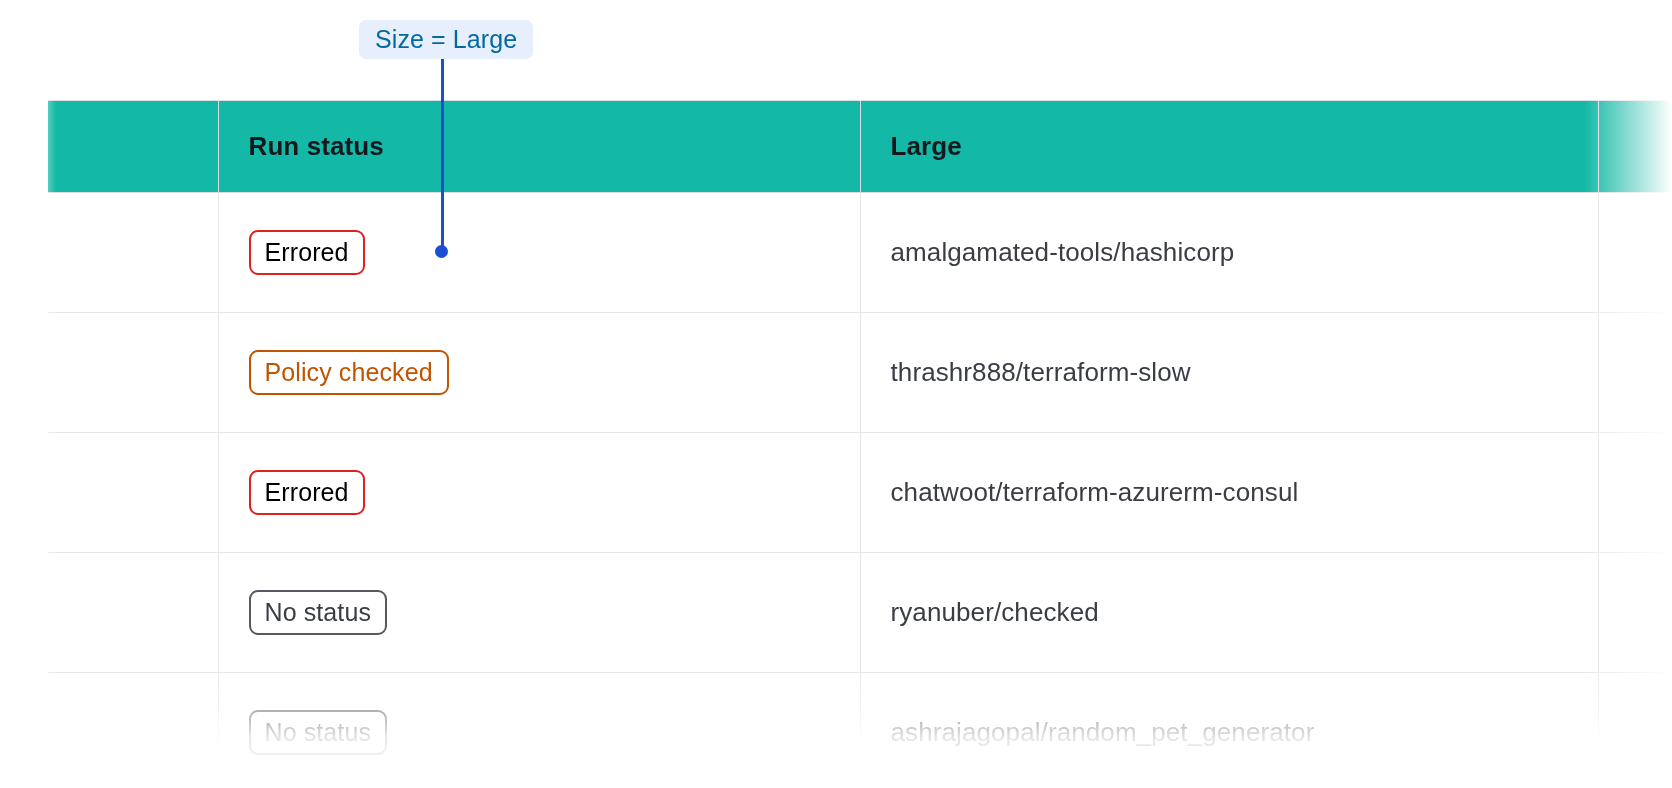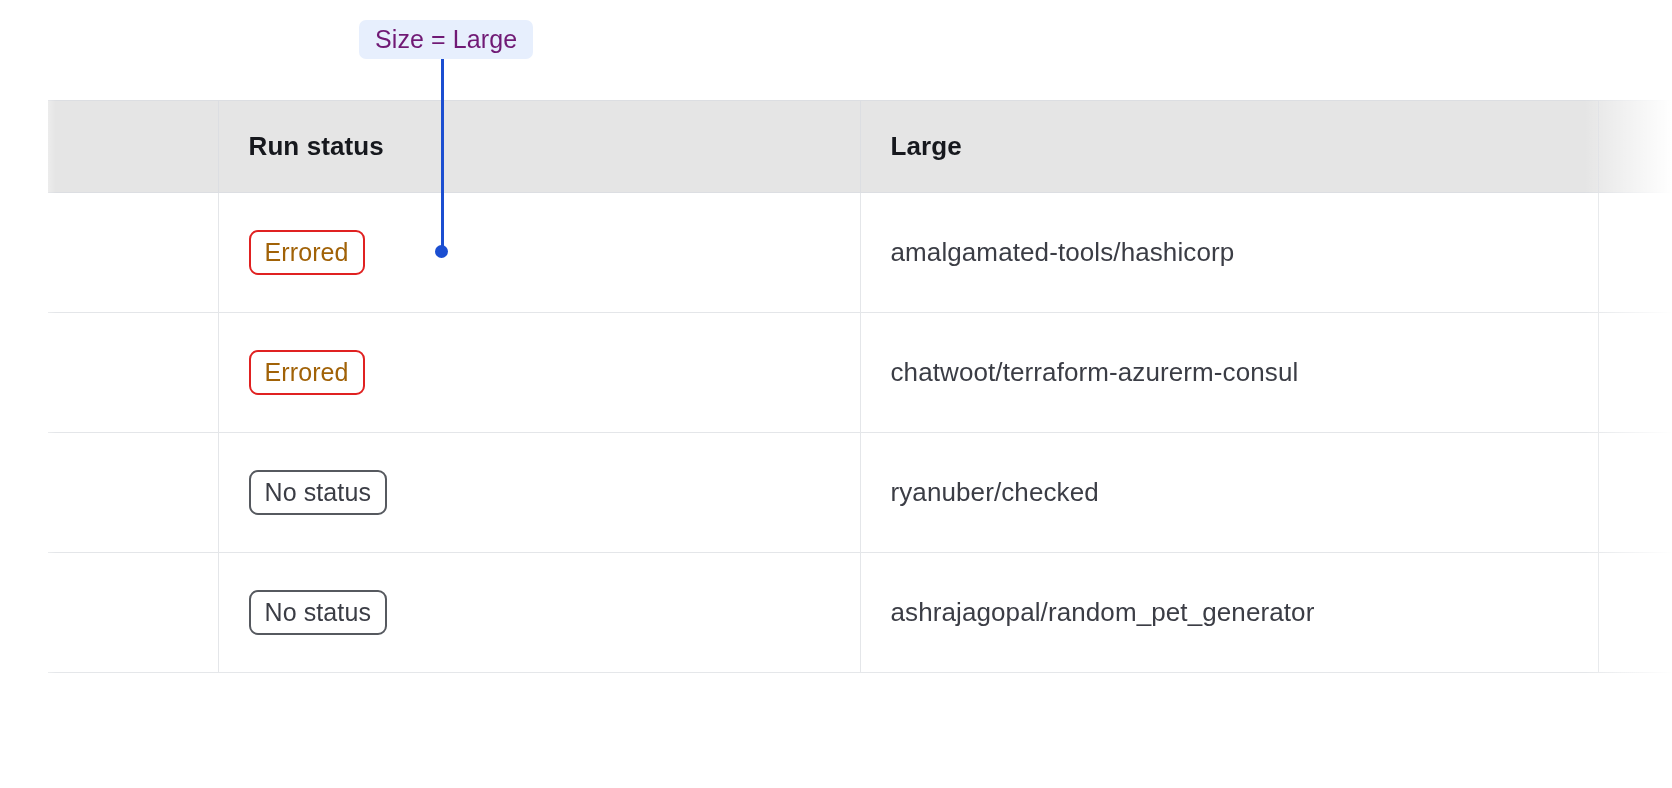--- a/index.html
+++ b/index.html
@@ -28,21 +28,21 @@
   .callout {
     position: absolute;
     left: 359px;
     top: 20px;
     height: 39px;
     padding: 0 16px;
     display: flex;
     align-items: center;
     background: #e7effd;
     border-radius: 7px;
-    color: #701a75;
+    color: #0369a1;
     font-size: 25px;
     line-height: 1;
     letter-spacing: 0.1px;
     white-space: nowrap;
   }
 
   .pointer-line {
     position: absolute;
     left: 441px;
     top: 57px;
@@ -76,21 +76,21 @@
     table-layout: fixed;
   }
 
   .table col.c-select { width: 170px; }
   .table col.c-status { width: 642px; }
   .table col.c-repo   { width: 738px; }
   .table col.c-extra  { width: 74px; }
 
   .table thead th {
     height: 92px;
-    background: #e5e5e5;
+    background: #14b8a6;
     border-top: 1px solid #dcdee2;
     border-bottom: 1px solid #dcdee2;
     border-right: 1px solid #dcdee2;
     padding: 0 0 0 30px;
     text-align: left;
     font-size: 26px;
     font-weight: bold;
     color: #16181d;
     vertical-align: middle;
     letter-spacing: 0.1px;
@@ -117,21 +117,21 @@
     align-items: center;
     justify-content: center;
     height: 45px;
     padding: 0 14px;
     border: 2px solid;
     border-radius: 9px;
     font-size: 25px;
     line-height: 1;
     white-space: nowrap;
   }
-  .badge.errored        { color: #a16207; border-color: #e02121; }
+  .badge.errored        { color: #000000; border-color: #e02121; }
   .badge.policy-checked { color: #c25400; border-color: #c25400; }
   .badge.no-status      { color: #3b3d45; border-color: #56595f; }
 
   
   .fade {
     position: absolute;
     pointer-events: none;
   }
   .fade-left {
     left: 0; top: 0;
@@ -174,20 +174,28 @@
 
         <tr>
           <td class="cell-select"></td>
           <td>
             <span class="badge errored">Errored</span>
           </td>
           <td>amalgamated-tools/hashicorp</td>
           <td class="cell-extra"></td>
         </tr>
 
+        <tr>
+          <td class="cell-select"></td>
+          <td>
+            <span class="badge policy-checked">Policy checked</span>
+          </td>
+          <td>thrashr888/terraform-slow</td>
+          <td class="cell-extra"></td>
+        </tr>
 
         <tr>
           <td class="cell-select"></td>
           <td>
             <span class="badge errored">Errored</span>
           </td>
           <td>chatwoot/terraform-azurerm-consul</td>
           <td class="cell-extra"></td>
         </tr>
 

